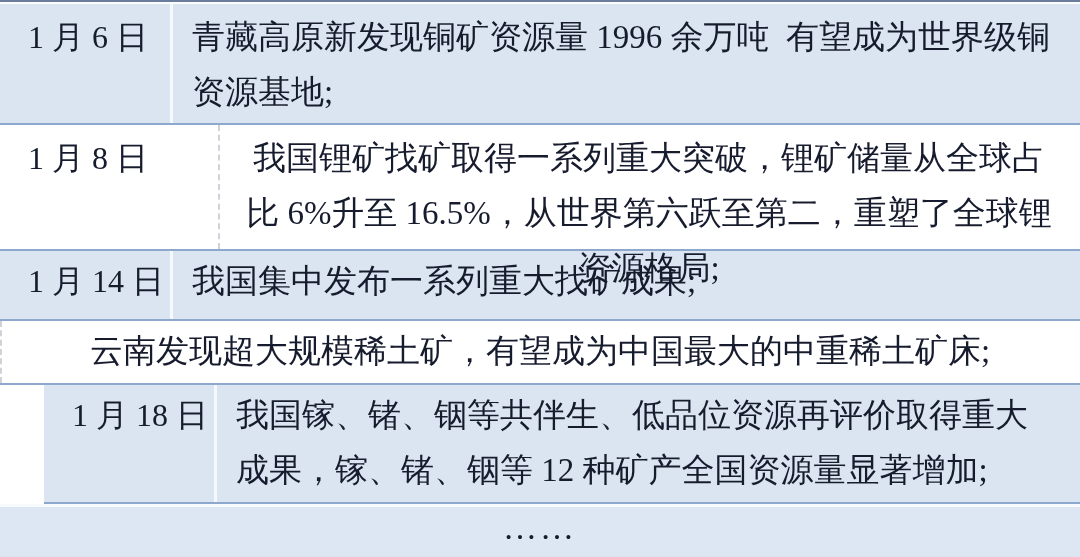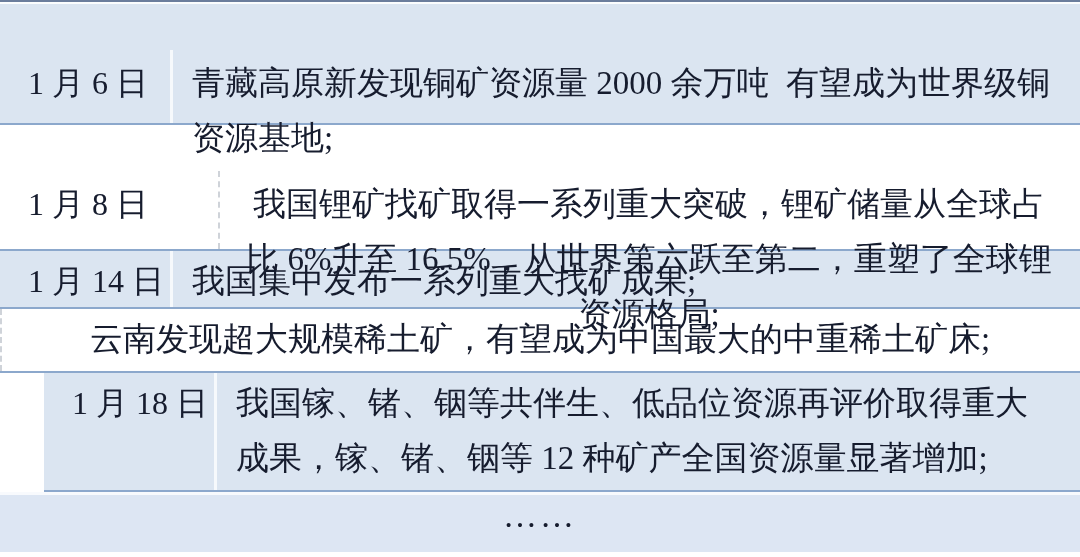--- a/index.html
+++ b/index.html
@@ -24,24 +24,24 @@
     border-top:2px solid var(--outer_edge);
   }
   .row{
     display:flex;box-sizing:border-box;
     border-bottom:2px solid var(--separator_blue);
   }
   .row.blue{background:var(--band_blue);}
   .row.white{background:var(--row_white);gap:48px;}
   .r0{height:123px;border-top:2px solid #fbfdfe;}
   .r1{height:126px;}
-  .r2{height:58px;}
+  .r2{height:70px;}
   .r3{height:64px;}
   .r4{height:119px;margin-left:44px;}
-  .tall .cell{padding-top:6px;margin-top:46px;}
+  .tall .cell{padding-top:6px;}
   .short .cell{padding-top:3px;}
   .cell{box-sizing:border-box;line-height:55px;}
   .cell-date{
     flex:none;width:170px;
     padding-left:28px;
     font-size:32px;
     white-space:nowrap;
   }
   .cell-event{
     flex:1;
@@ -62,21 +62,21 @@
     display:inline-block;
   }
 </style>
 </head>
 <body>
 
 <div class="timeline-table">
 
   <div class="row blue tall r0">
     <div class="cell cell-date">1 月 6 日</div>
-    <div class="cell cell-event">青藏高原新发现铜矿资源量 2000 余万吨  有望成为世界级铜资源基地;</div>
+    <div class="cell cell-event">青藏高原新发现铜矿资源量 1996 余万吨  有望成为世界级铜资源基地;</div>
   </div>
 
   <div class="row white tall r1">
     <div class="cell cell-date">1 月 8 日</div>
     <div class="cell cell-event">我国锂矿找矿取得一系列重大突破，锂矿储量从全球占比 6%升至 16.5%，从世界第六跃至第二，重塑了全球锂资源格局;</div>
   </div>
 
   <div class="row blue short r2">
     <div class="cell cell-date">1 月 14 日</div>
     <div class="cell cell-event">我国集中发布一系列重大找矿成果;</div>

